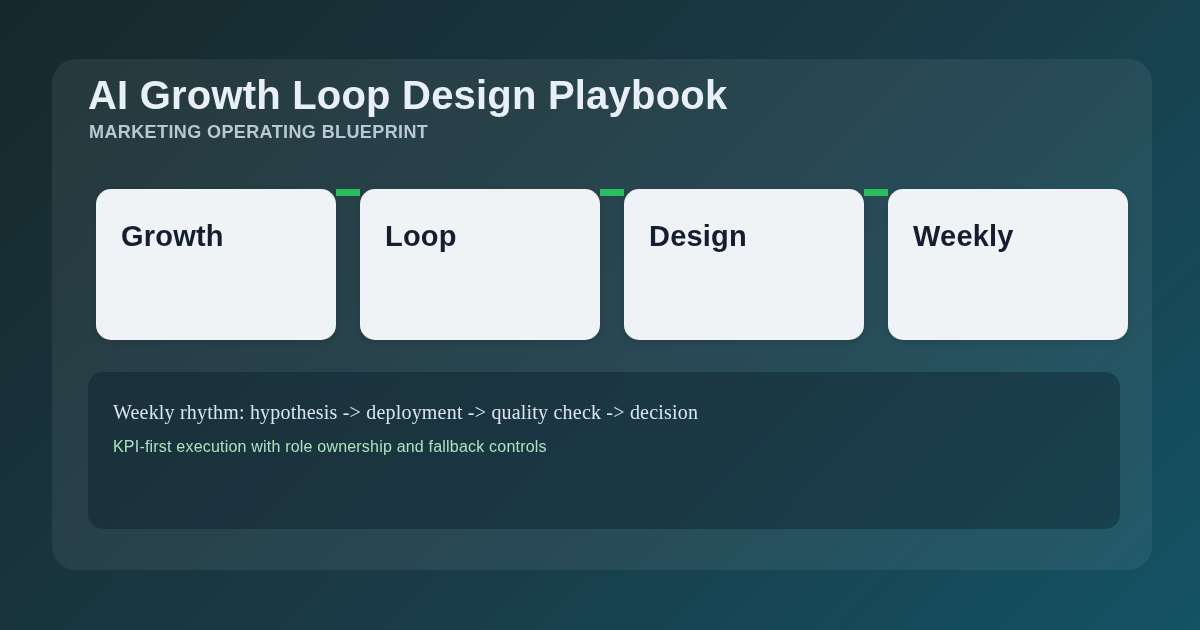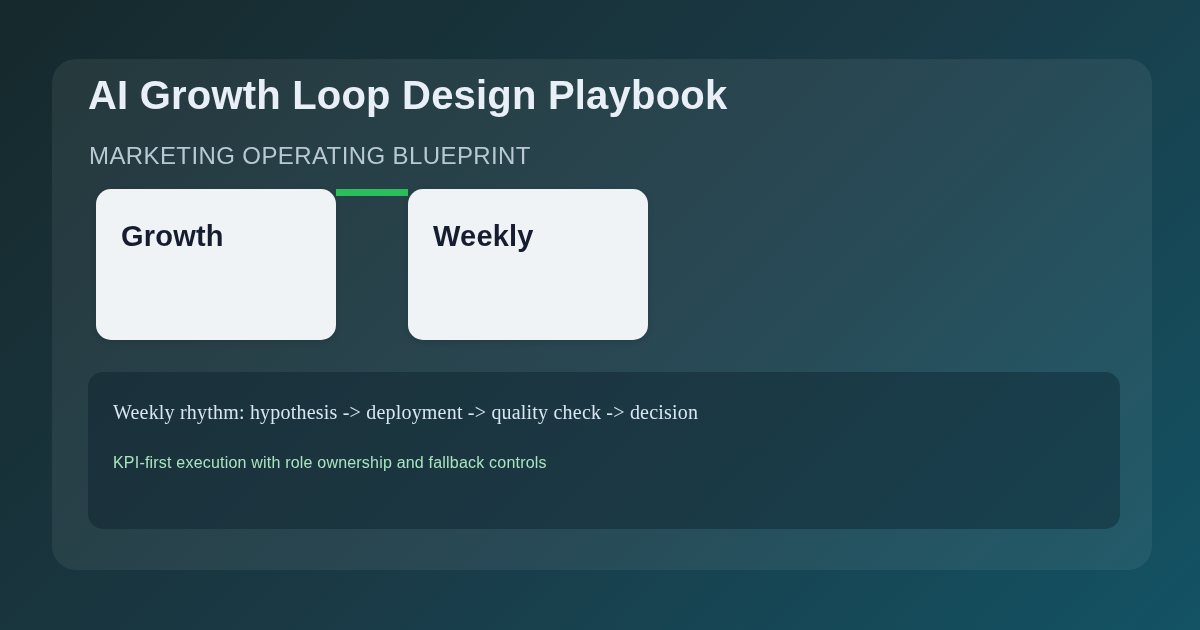--- a/index.html
+++ b/index.html
@@ -35,24 +35,24 @@
     font-size: 40px;
     line-height: 1.2;
     font-weight: 700;
     color: #e9eff6;
     letter-spacing: 0.2px;
   }
 
   .page-subtitle {
     position: absolute;
     left: 37px;
-    top: 83px;
-    font-size: 24px;
+    top: 63px;
+    font-size: 18px;
     line-height: 1.2;
-    font-weight: 400;
+    font-weight: 700;
     color: #b9c9d4;
     letter-spacing: 0.4px;
   }
 
   .steps-row {
     position: absolute;
     left: 44px;
     top: 130px;
     width: 1100px;
     height: 151px;
@@ -98,21 +98,21 @@
   .summary-line1 {
     font-size: 20px;
     line-height: 1.3;
     font-weight: 400;
     color: #d9e6f0;
     letter-spacing: 0.2px;
     font-family: Liberation Serif, serif;
   }
 
   .summary-line2 {
-    margin-top: 28px;
+    margin-top: 12px;
     font-size: 16px;
     line-height: 1.3;
     font-weight: 400;
     color: #a9e4bf;
     letter-spacing: 0.2px;
   }
 </style>
 </head>
 <body>
 
@@ -125,23 +125,29 @@
     <div class="page-subtitle">MARKETING OPERATING BLUEPRINT</div>
 
     <div class="steps-row">
 
       <div class="step-card">
         <span class="step-label">Growth</span>
       </div>
 
       <div class="connector"></div>
 
+      <div class="step-card">
+        <span class="step-label">Loop</span>
+      </div>
 
       <div class="connector"></div>
 
+      <div class="step-card">
+        <span class="step-label">Design</span>
+      </div>
 
       <div class="connector"></div>
 
       <div class="step-card">
         <span class="step-label">Weekly</span>
       </div>
 
     </div>
 
     <div class="summary-panel">

